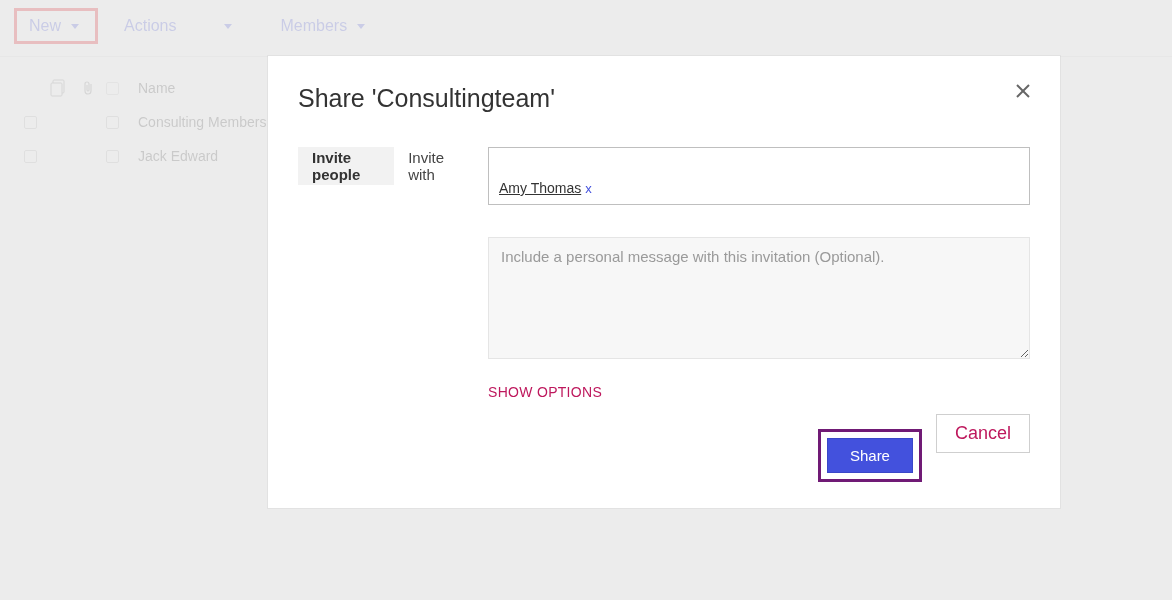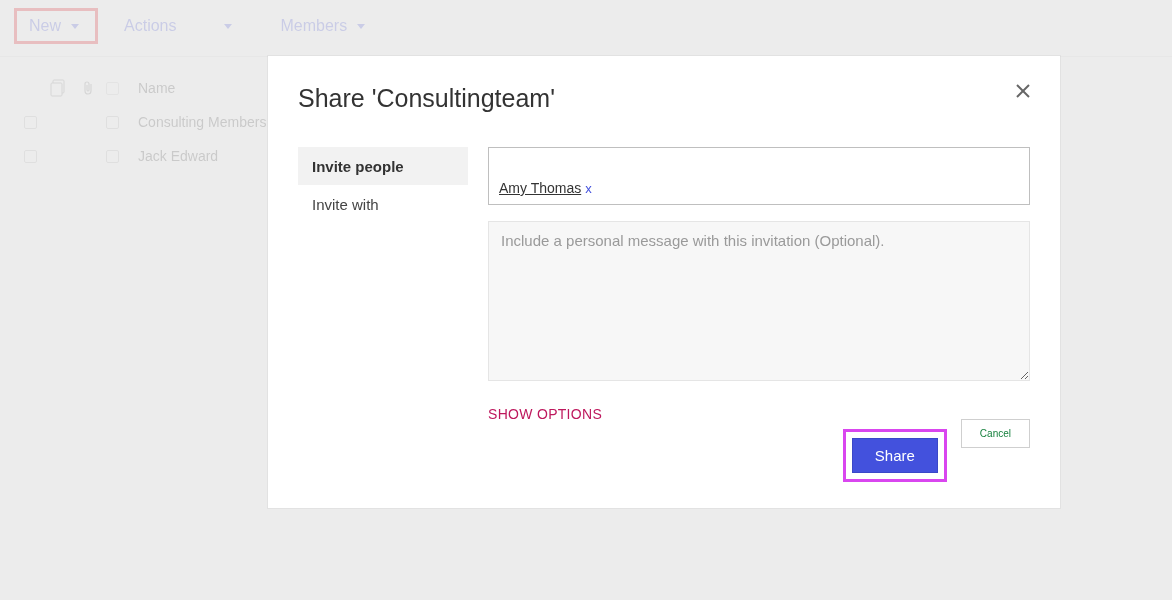--- a/index.html
+++ b/index.html
@@ -102,21 +102,21 @@
   .dialog-close svg { display:block; }
 
   .dialog-body {
     display:flex;
     margin-top:34px;
     gap:20px;
   }
   .side-tabs {
     width:170px;
     display:flex;
-    flex-direction:column;
+    flex-direction:row;
   }
   .side-tab {
     height:38px;
     display:flex;align-items:center;
     padding-left:14px;
     color:#444;
     cursor:pointer;
     font-size:15px;
   }
   .side-tab.active {
@@ -135,23 +135,23 @@
     display:flex; flex-wrap:wrap; align-items:flex-end; gap:6px;
   }
   .person-chip {
     display:flex; align-items:baseline; gap:4px;
     color:#333;
   }
   .person-name { text-decoration:underline; }
   .person-remove { color:#4351DD; font-size:13px; cursor:pointer; }
 
   .msg-box {
-    margin-top:16px;
+    margin-top:32px;
     width:100%;
-    height:160px;
+    height:122px;
     resize:both;
     border:1px solid #E5E5E5;
     background:#F7F7F7;
     padding:10px 12px;
     font-family:inherit;
     font-size:15px;
     color:#444;
     outline:none;
   }
   .msg-box::placeholder { color:#9A9A9A; }
@@ -162,33 +162,33 @@
     letter-spacing:0.3px;
     color:#be185d;
     cursor:pointer;
   }
 
   .dialog-footer {
     position:absolute;
     right:30px; bottom:26px;
     display:flex; align-items:center; gap:14px;
   }
-  .share-wrap { border:3px solid #d946ef; padding:6px;margin-top:45px; }
+  .share-wrap { border:3px solid #701a75; padding:6px;margin-top:45px; }
   .btn-primary {
     background:#4351DD; color:#fff;
     border:1px solid #3A47C8;
     padding:8px 22px;
     font-size:15px;
     cursor:pointer;
   }
   .btn-secondary {
-    background:#fff; color:#15803d;
+    background:#fff; color:#be185d;
     border:1px solid #CFCFCF;
     padding:8px 18px;
-    font-size:10px;
+    font-size:18px;
     cursor:pointer;
   }
 </style>
 </head>
 <body>
 
 <div class="page-bg">
 
   <div class="toolbar">
     <div class="highlight-red new-highlight">

